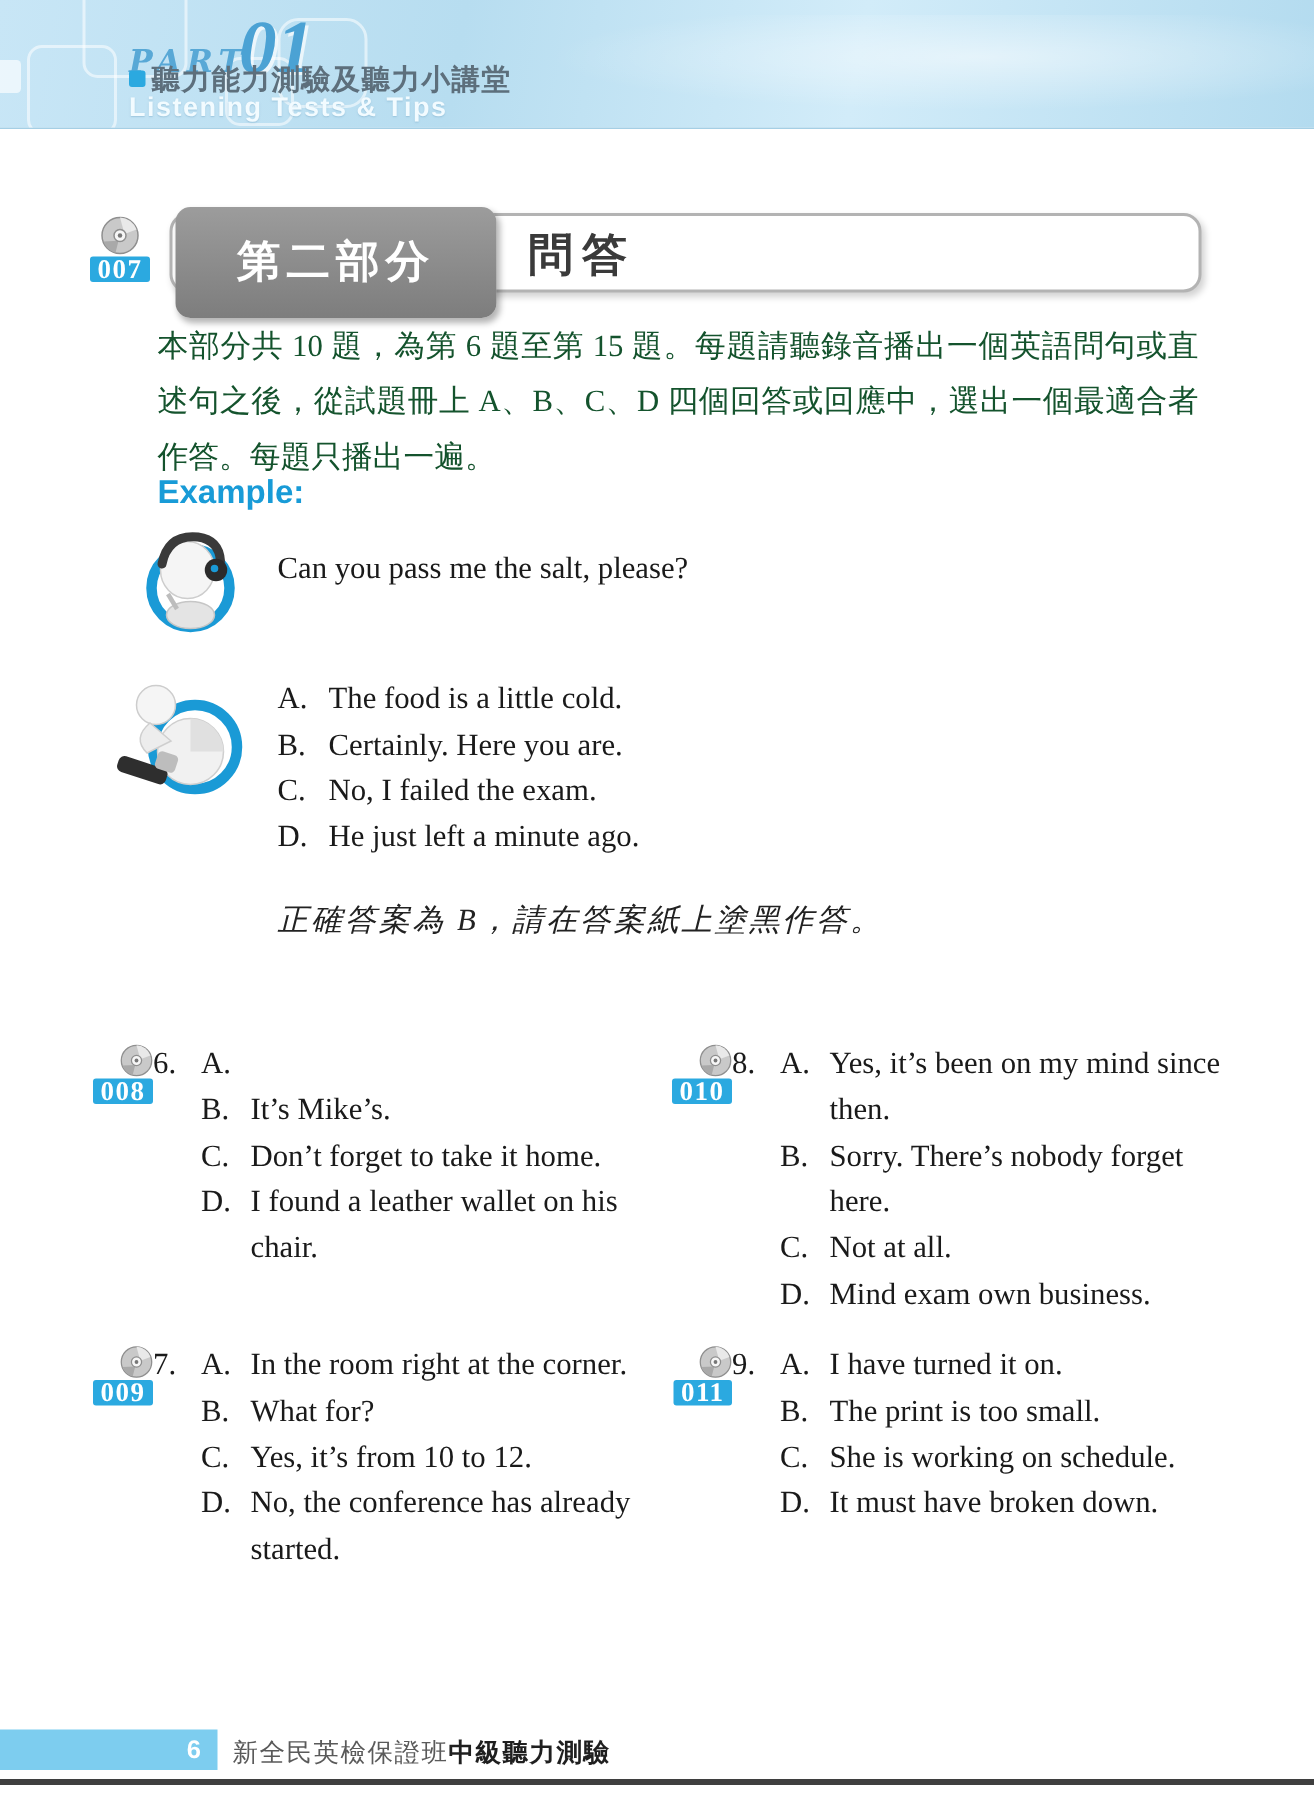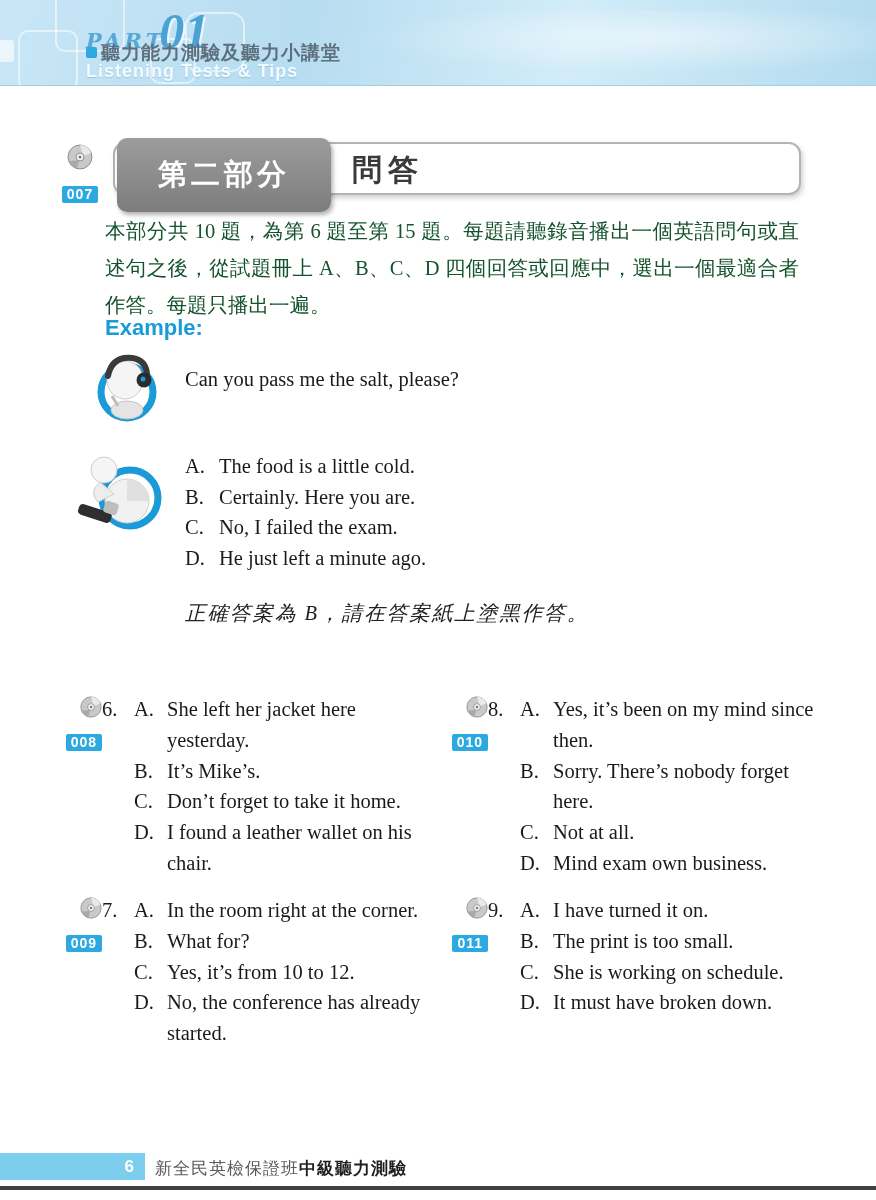--- a/index.html
+++ b/index.html
@@ -46,24 +46,24 @@
   .band-en {
     position:absolute; left:86px; top:61px;
     font-family:"Liberation Sans","DejaVu Sans",sans-serif;
     font-size:18px; font-weight:bold; color:#f2fbff; letter-spacing:1px;
     text-shadow:0 1px 1px rgba(120,170,200,.5);
   }
 
   
   .audio { display:flex; flex-direction:column; align-items:center; }
   .badge {
-    font-family:Liberation Sans, sans-serif;
-    background:#2ba9e0; color:#ffffff; font-weight:bold; font-size:14px;
+    font-family:Liberation Serif, serif;
+    background:#2ba9e0; color:#ffffff; font-weight:bold; font-size:18px;
     line-height:17px; padding:0 5px; border-radius:2px; letter-spacing:1px;
-    margin-top:16px;
+    margin-top:1px;
   }
 
   
   .sec-audio { position:absolute; left:58px; top:144px; width:44px; }
   .sec-frame {
     position:absolute; left:113px; top:142px; width:688px; height:53px;
     border:2px solid #b3b3b3; border-radius:12px;
     box-shadow:2px 3px 5px rgba(0,0,0,.18);
     background:#ffffff;
   }
@@ -226,21 +226,20 @@
         <path d="M2 17 A12 12 0 0 0 10 24.5 L12 16.5 Z" fill="#a9a9a9"></path>
         <circle cx="13" cy="13" r="4" fill="#f6f6f6" stroke="#8f8f8f" stroke-width="1"></circle>
         <circle cx="13" cy="13" r="1.5" fill="#777"></circle>
       </svg>
       <div class="badge">008</div>
     </div>
     <div class="q-num">6.</div>
     <div class="q-opts">
       <div class="opt-row">
         <span class="opt-label">A.</span>
-        <span class="opt-text">She left her jacket here yesterday.</span>
       </div>
       <div class="opt-row">
         <span class="opt-label">B.</span>
         <span class="opt-text">It’s Mike’s.</span>
       </div>
       <div class="opt-row">
         <span class="opt-label">C.</span>
         <span class="opt-text">Don’t forget to take it home.</span>
       </div>
       <div class="opt-row">

